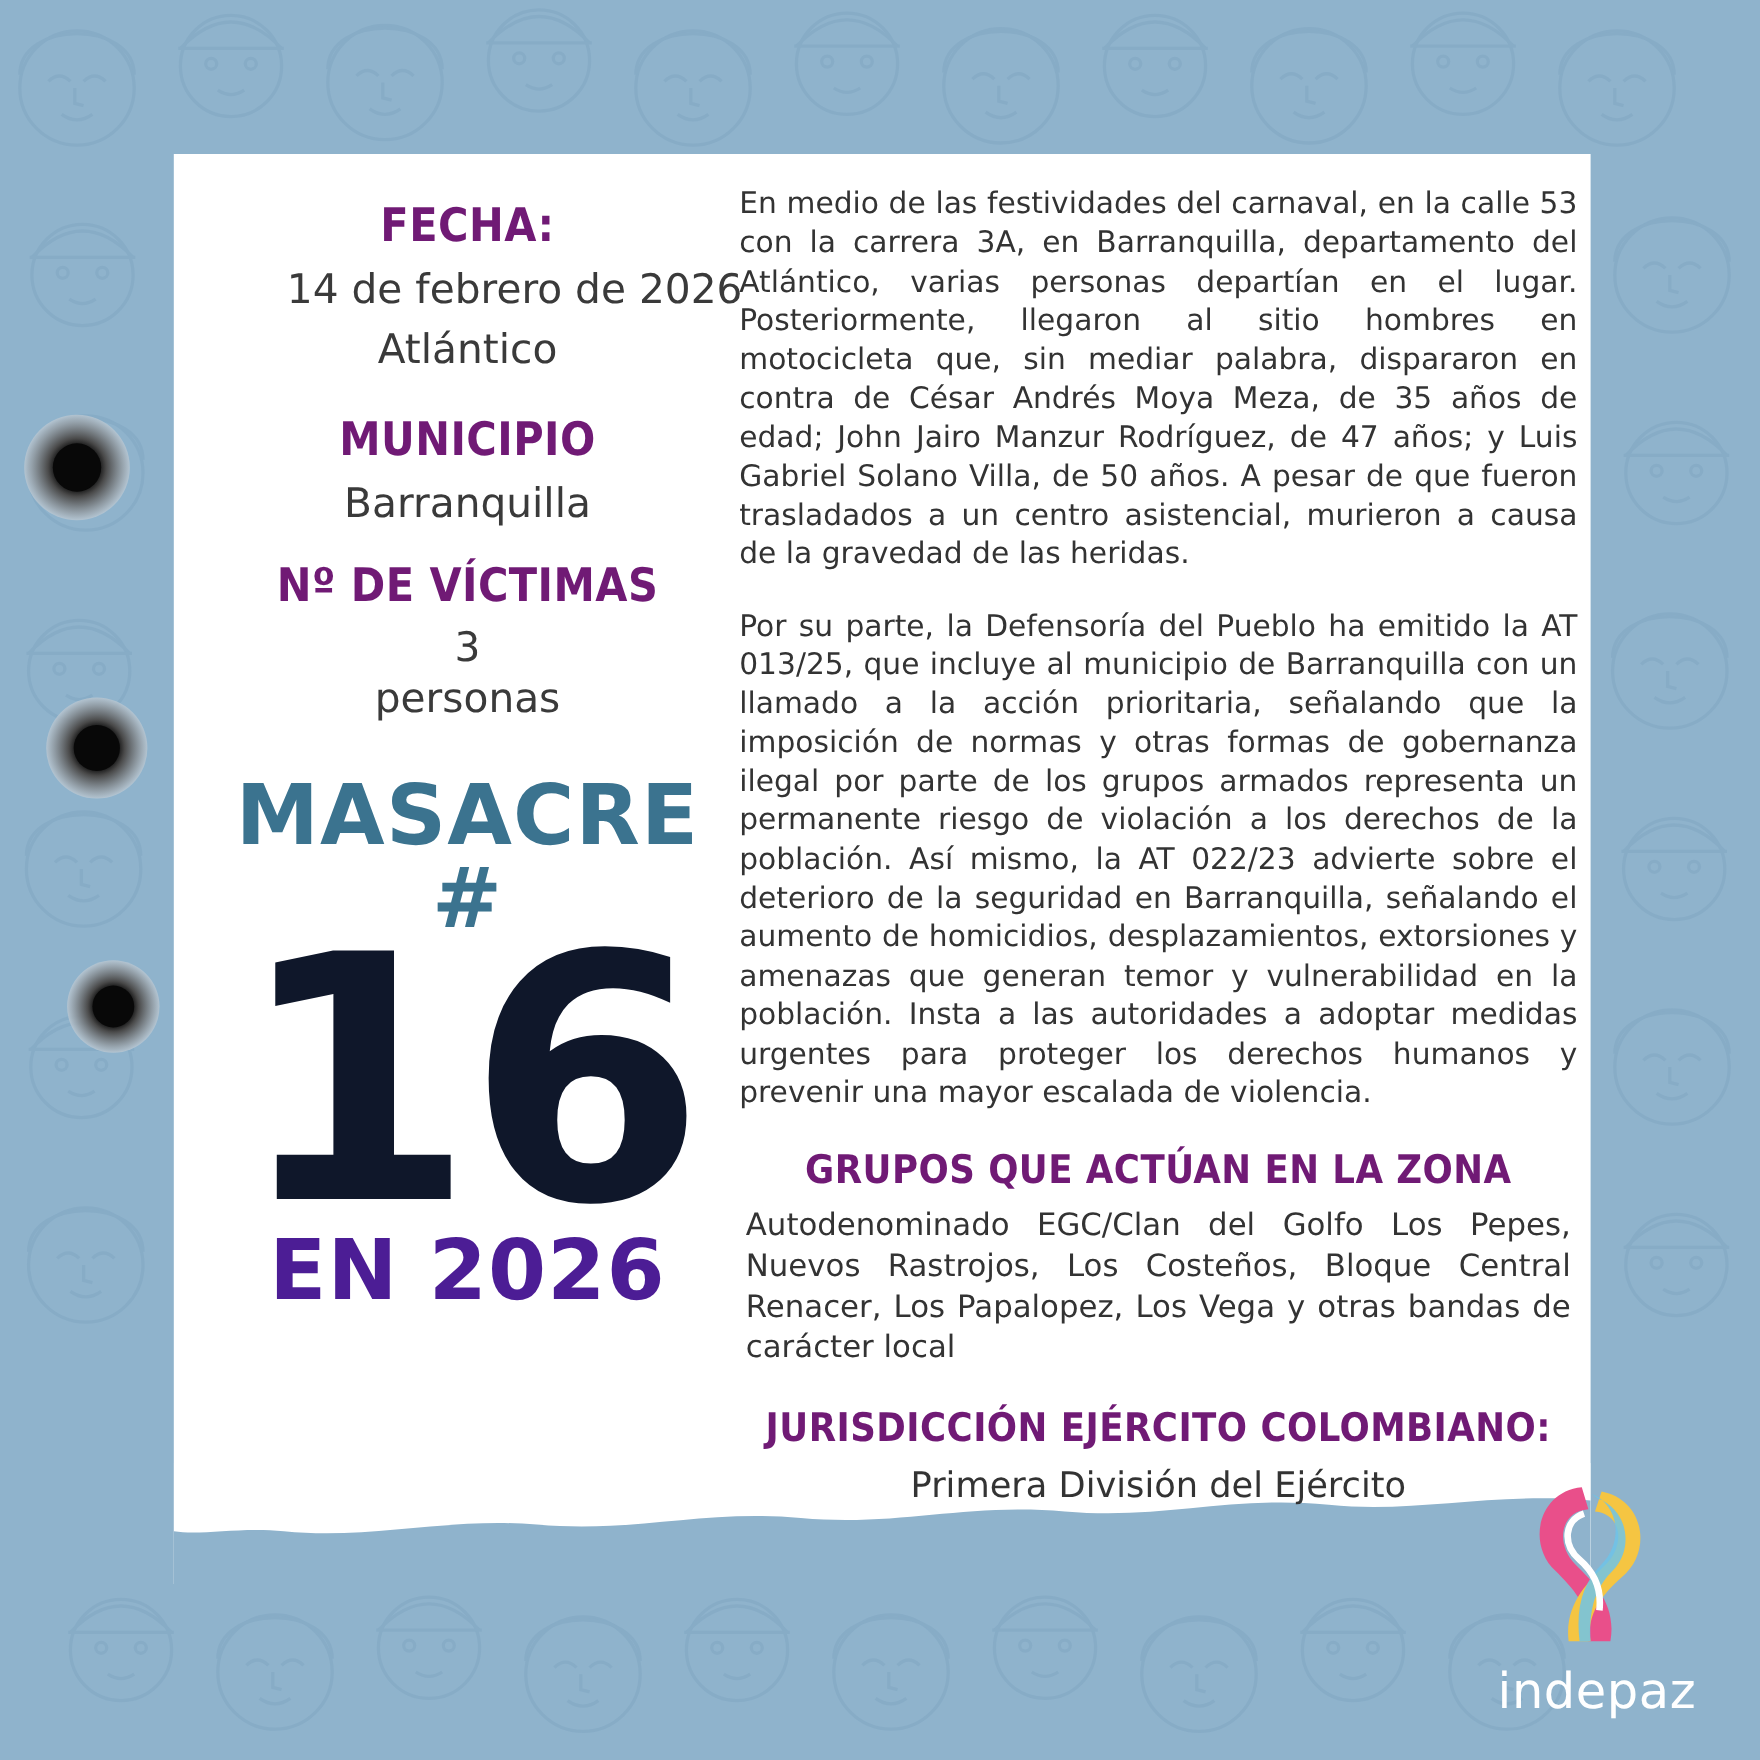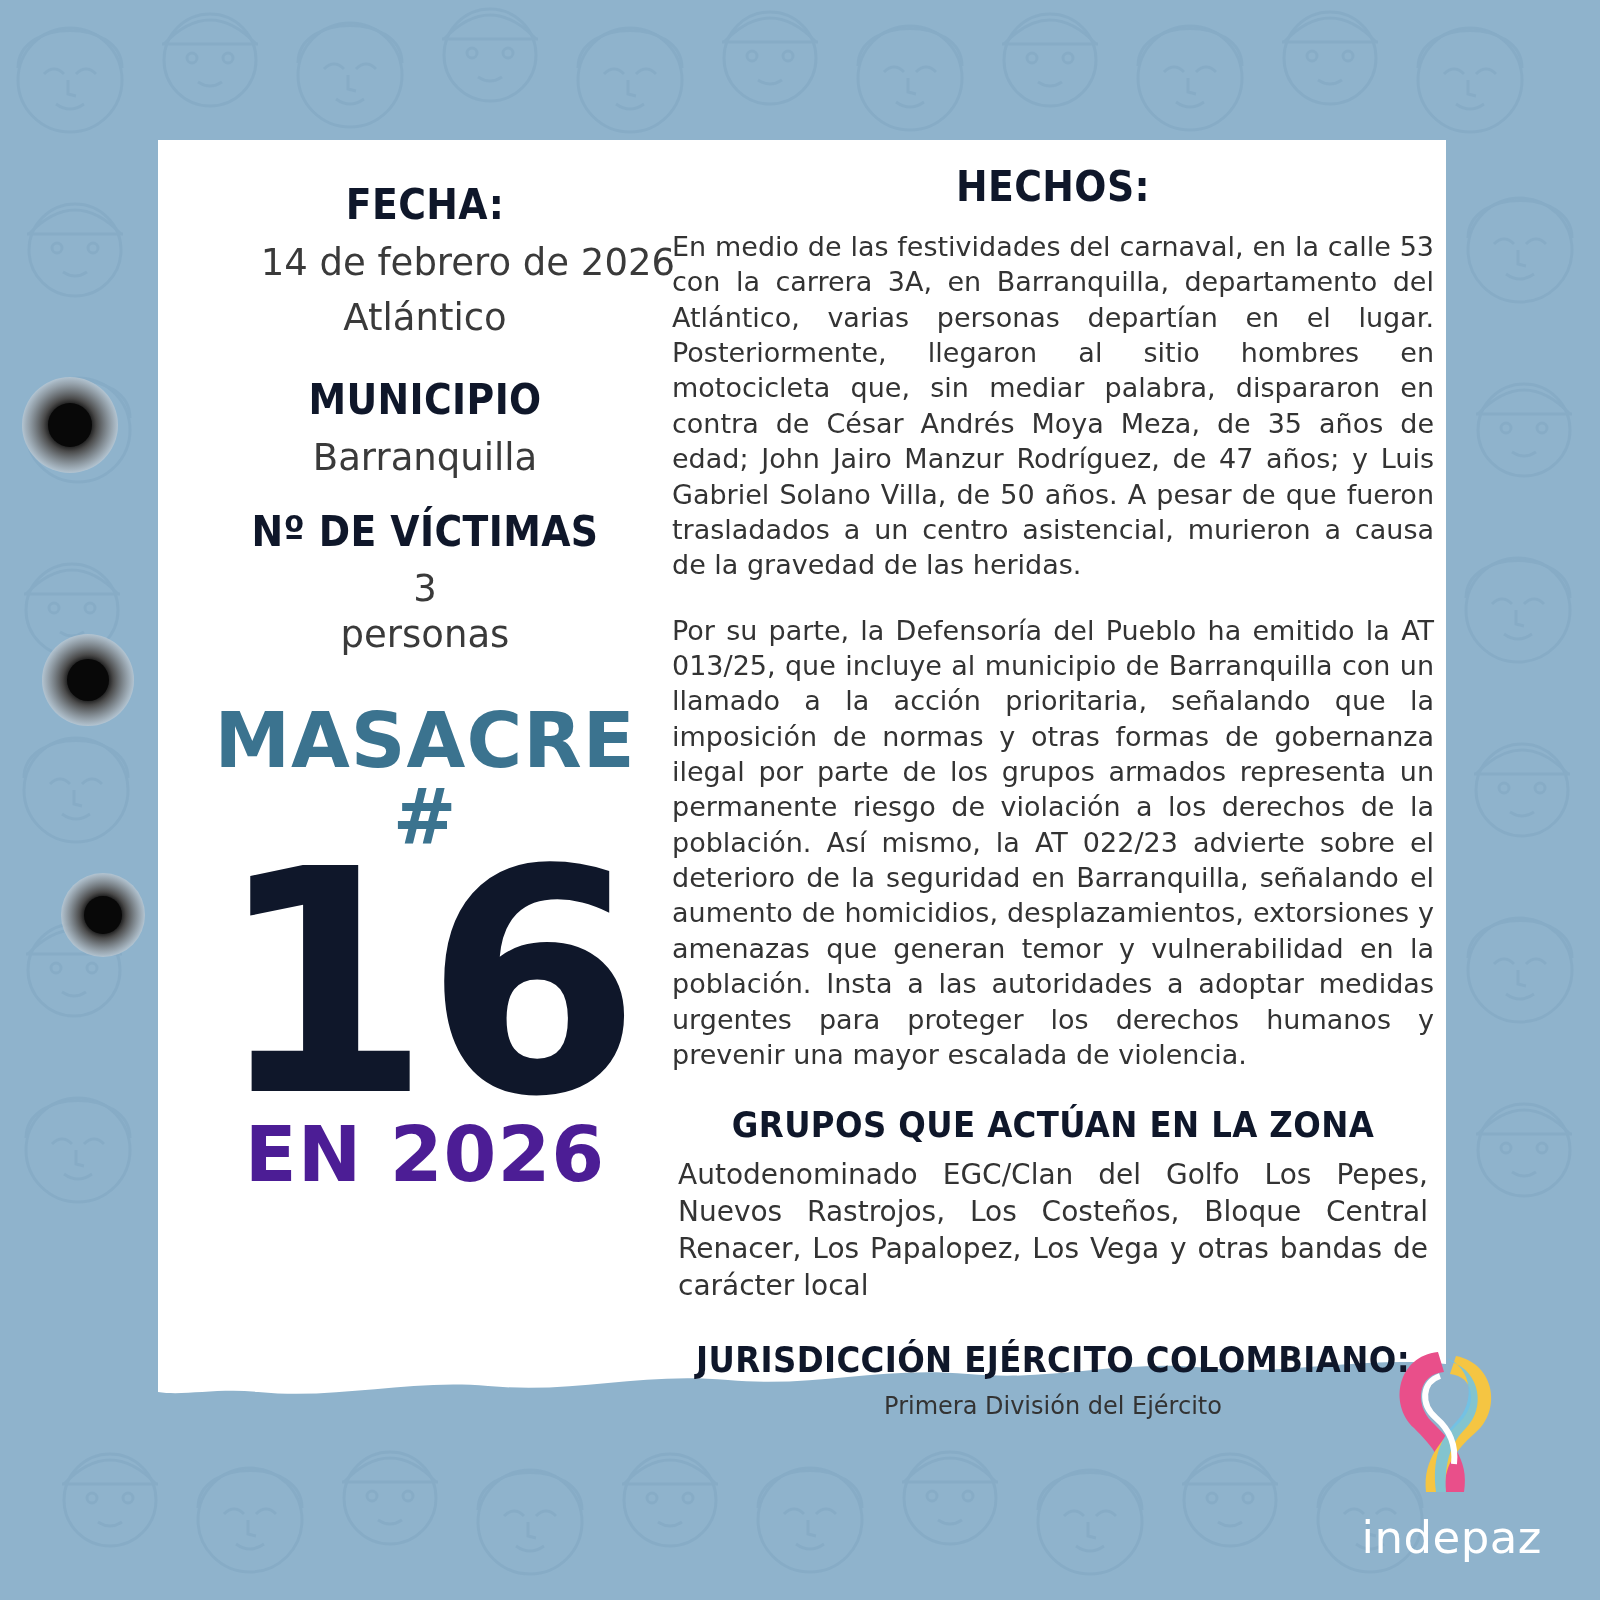--- a/index.html
+++ b/index.html
@@ -66,21 +66,21 @@
     position: absolute;
     left: 672px;
     top: 150px;
     width: 762px;
     height: 1290px;
     color: #3c3c3c;
   }
 
   
   .hdr {
-    color: #0f172a;
+    color: #701a75;
     font-weight: 700;
     letter-spacing: 0.4px;
     font-family: "DejaVu Sans", sans-serif;
     font-stretch: condensed;
     text-transform: uppercase;
   }
   .val {
     color: #3a3a3a;
     font-family: "DejaVu Sans", sans-serif;
   }
@@ -151,21 +151,21 @@
     color: #333333;
     padding: 0 6px;
   }
   #jur-label {
     text-align: center;
     font-size: 36px;
     margin-top: 34px;
   }
   #jur-value {
     text-align: center;
-    font-size: 24px;
+    font-size: 32px;
     margin-top: 12px;
     color: #333333;
   }
 
   
   #logo-wrap {
     position: absolute;
     right: 58px;
     bottom: 26px;
     width: 260px;
@@ -287,21 +287,20 @@
     <div class="hdr" id="vic-label">Nº DE VÍCTIMAS</div>
     <div class="val" id="vic-count">3</div>
     <div class="val" id="vic-unit">personas</div>
 
     <div id="masacre-word">MASACRE #</div>
     <div id="masacre-number">16</div>
     <div id="masacre-year">EN 2026</div>
   </div>
 
   <div class="col-right">
-    <div class="hdr" id="hechos-label">HECHOS:</div>
     <p class="body-text">En medio de las festividades del carnaval, en la calle 53 con la carrera 3A, en Barranquilla, departamento del Atlántico, varias personas departían en el lugar. Posteriormente, llegaron al sitio hombres en motocicleta que, sin mediar palabra, dispararon en contra de César Andrés Moya Meza, de 35 años de edad; John Jairo Manzur Rodríguez, de 47 años; y Luis Gabriel Solano Villa, de 50 años. A pesar de que fueron trasladados a un centro asistencial, murieron a causa de la gravedad de las heridas.</p>
     <p class="body-text second">Por su parte, la Defensoría del Pueblo ha emitido la AT 013/25, que incluye al municipio de Barranquilla con un llamado a la acción prioritaria, señalando que la imposición de normas y otras formas de gobernanza ilegal por parte de los grupos armados representa un permanente riesgo de violación a los derechos de la población. Así mismo, la AT 022/23 advierte sobre el deterioro de la seguridad en Barranquilla, señalando el aumento de homicidios, desplazamientos, extorsiones y amenazas que generan temor y vulnerabilidad en la población. Insta a las autoridades a adoptar medidas urgentes para proteger los derechos humanos y prevenir una mayor escalada de violencia.</p>
 
     <div class="hdr" id="grupos-label">GRUPOS QUE ACTÚAN EN LA ZONA</div>
     <p id="grupos-text">Autodenominado EGC/Clan del Golfo Los Pepes, Nuevos Rastrojos, Los Costeños, Bloque Central Renacer, Los Papalopez, Los Vega y otras bandas de carácter local</p>
 
     <div class="hdr" id="jur-label">JURISDICCIÓN EJÉRCITO COLOMBIANO:</div>
     <div id="jur-value">Primera División del Ejército</div>
   </div>
 

